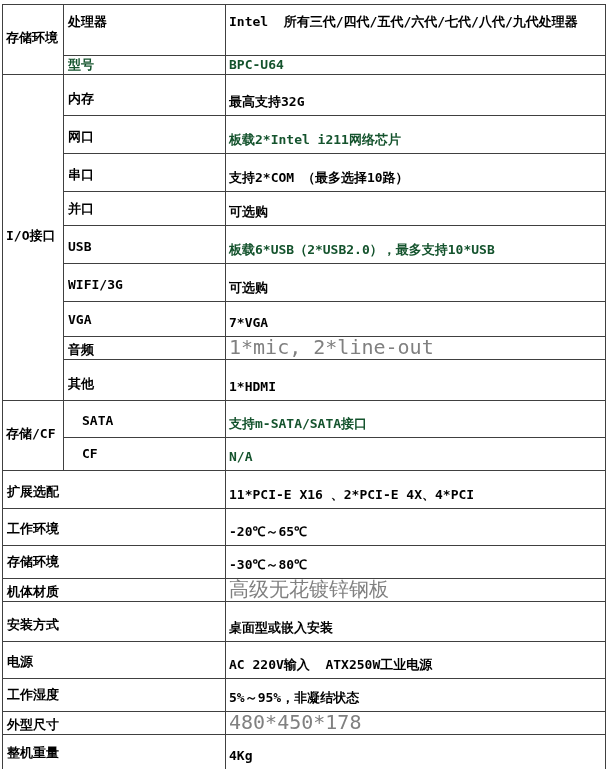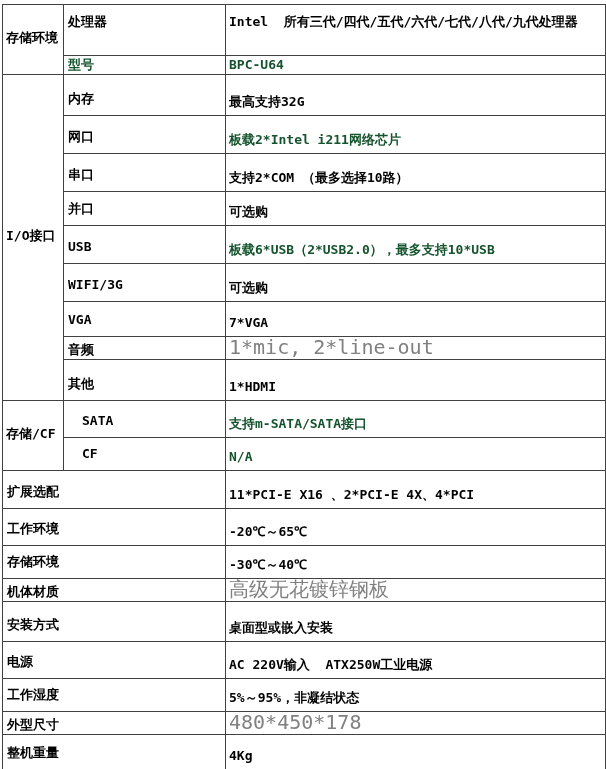--- a/index.html
+++ b/index.html
@@ -134,21 +134,21 @@
       <tr style="height:38px">
         <td class="label" colspan="2">扩展选配</td>
         <td class="val">11*PCI-E X16 、2*PCI-E 4X、4*PCI</td>
       </tr>
       <tr style="height:37px">
         <td class="label" colspan="2">工作环境</td>
         <td class="val">-20℃～65℃</td>
       </tr>
       <tr style="height:33px">
         <td class="label" colspan="2">存储环境</td>
-        <td class="val">-30℃～40℃</td>
+        <td class="val">-30℃～80℃</td>
       </tr>
       <tr class="short" style="height:22px">
         <td class="label" colspan="2">机体材质</td>
         <td class="val muted-lg">高级无花镀锌钢板</td>
       </tr>
       <tr style="height:40px">
         <td class="label" colspan="2">安装方式</td>
         <td class="val">桌面型或嵌入安装</td>
       </tr>
       <tr style="height:37px">

